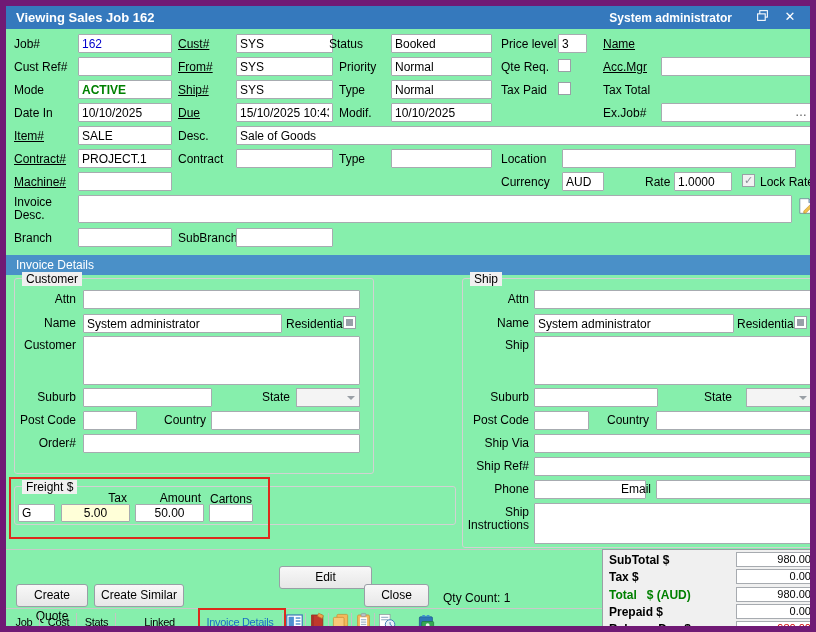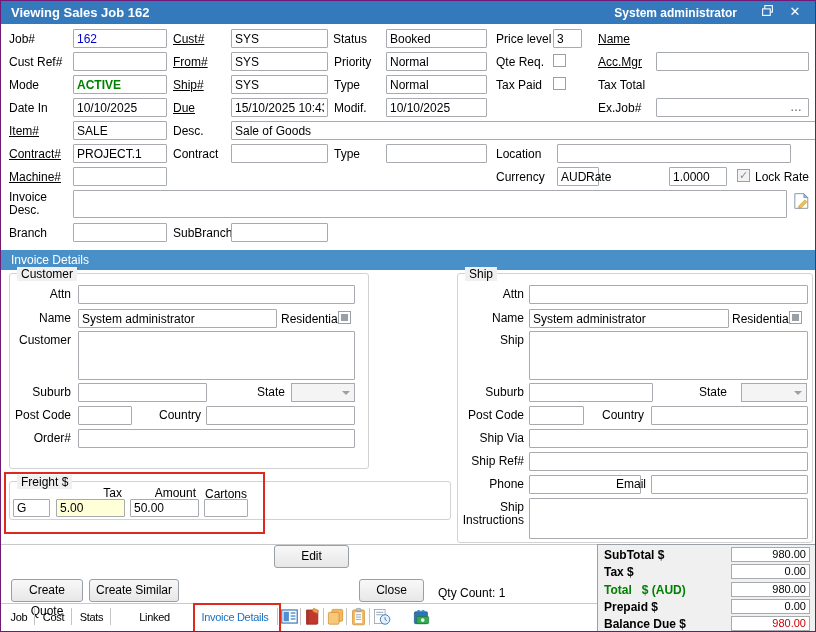--- a/index.html
+++ b/index.html
@@ -1,28 +1,28 @@
 <!DOCTYPE html>
 <html><head>
 <meta charset="utf-8">
 <style>
   html,body{margin:0;padding:0;background:#d8d8d8;font-family:"Liberation Sans",sans-serif;}
-  .win{position:relative;width:816px;height:632px;background:#ffffff;border:1px solid #701a75;box-sizing:border-box;overflow:hidden;padding-left:11px;}
+  .win{position:relative;width:816px;height:632px;background:#86efac;border:6px solid #701a75;box-sizing:border-box;overflow:hidden;padding-left:11px;}
   .titlebar{position:absolute;left:0;top:0;width:100%;height:23px;background:#3579bd;}
   .tb-title{position:absolute;left:10px;top:4px;font-size:13px;font-weight:bold;color:#fff;white-space:nowrap;}
   .tb-user{position:absolute;right:78px;top:5px;font-size:12px;font-weight:bold;color:#fff;white-space:nowrap;}
   .tb-btn{position:absolute;top:3px;width:16px;height:16px;color:#fff;text-align:center;font-size:12px;line-height:16px;cursor:default;}
   .tb-restore{right:40px;}
   .tb-close{right:12px;font-size:13px;}
   .lbl{position:absolute;font-size:12px;color:#000;white-space:nowrap;}
   .link{text-decoration:underline;}
   .rlbl{text-align:right;white-space:normal;line-height:13px;}
   .fld{position:absolute;height:19px;box-sizing:border-box;background:#fff;border:1px solid #a7abb0;border-radius:1px;font-family:"Liberation Sans",sans-serif;font-size:12px;padding:0 3px;color:#000;outline:none;}
   textarea.fld{resize:none;padding:2px 3px;}
-  .num{text-align:left;}
+  .num{text-align:center;}
   .bblue{color:#0000cc;font-weight:normal;}
   .bgreen{color:#008000;font-weight:bold;}
   .yellow{background:#ffffd8;}
   .chk{position:absolute;width:13px;height:13px;box-sizing:border-box;background:#fff;border:1px solid #9aa0a6;}
   .chk.dis{background:#f2f2f2;}
   .chk.filled::after{content:"";position:absolute;left:2px;top:2px;right:2px;bottom:2px;background:#98a0a8;}
   .chk .mark{display:block;color:#8a9098;font-size:11px;line-height:11px;text-align:center;}
   .dd{position:absolute;height:19px;box-sizing:border-box;background:#fff;border:1px solid #a7abb0;font-size:12px;line-height:17px;padding:0 18px 0 3px;}
   .dd.dis{background:#f4f4f4;}
   .dd .chev{position:absolute;right:4px;top:7px;width:0;height:0;border:4px solid transparent;border-top-color:#9aa0a6;}
@@ -96,42 +96,42 @@
   <input class="fld" style="left: 230px; top: 74px; width: 97px;" value="SYS">
   <span class="lbl link" style="left:172px;top:100px">Due</span>
   <input class="fld" style="left: 230px; top: 97px; width: 97px;" value="15/10/2025 10:43 A">
   <span class="lbl" style="left:172px;top:123px">Desc.</span>
   <input class="fld" style="left: 230px; top: 120px; width: 608px;" value="Sale of Goods">
   <span class="lbl" style="left:172px;top:146px">Contract</span>
   <input class="fld" style="left: 230px; top: 143px; width: 97px;" value="">
   <span class="lbl" style="left:172px;top:225px">SubBranch</span>
   <input class="fld" style="left: 230px; top: 222px; width: 97px;" value="">
 
-  <span class="lbl" style="left:332px;top:31px">Status</span>
+  <span class="lbl" style="left:323px;top:31px">Status</span>
   <input class="fld" style="left: 385px; top: 28px; width: 101px;" value="Booked">
   <span class="lbl" style="left:333px;top:54px">Priority</span>
   <input class="fld" style="left: 385px; top: 51px; width: 101px;" value="Normal">
   <span class="lbl" style="left:333px;top:77px">Type</span>
   <input class="fld" style="left: 385px; top: 74px; width: 101px;" value="Normal">
   <span class="lbl" style="left:333px;top:100px">Modif.</span>
   <input class="fld" style="left: 385px; top: 97px; width: 101px;" value="10/10/2025">
   <span class="lbl" style="left:333px;top:146px">Type</span>
   <input class="fld" style="left: 385px; top: 143px; width: 101px;" value="">
 
   <span class="lbl" style="left:495px;top:31px">Price level</span>
   <input class="fld" style="left: 552px; top: 28px; width: 29px;" value="3">
   <span class="lbl" style="left:495px;top:54px">Qte Req.</span>
   <span class="chk" style="left:552px;top:53px"></span>
   <span class="lbl" style="left:495px;top:77px">Tax Paid</span>
   <span class="chk" style="left:552px;top:76px"></span>
   <span class="lbl" style="left:495px;top:146px">Location</span>
   <input class="fld" style="left: 556px; top: 143px; width: 234px;" value="">
   <span class="lbl" style="left:495px;top:169px">Currency</span>
   <input class="fld" style="left: 556px; top: 166px; width: 42px;" value="AUD">
-  <span class="lbl" style="left:585px;top:169px">Rate</span>
+  <span class="lbl" style="left:639px;top:169px">Rate</span>
   <input class="fld" style="left: 668px; top: 166px; width: 58px;" value="1.0000">
   <span class="chk dis" style="left:736px;top:168px">
       <span class="mark">✓</span>
     </span>
   <span class="lbl" style="left:754px;top:169px">Lock Rate</span>
 
   <span class="lbl link" style="left:597px;top:31px">Name</span>
   <span class="lbl link" style="left:597px;top:54px">Acc.Mgr</span>
   <input class="fld" style="left: 655px; top: 51px; width: 153px;" value="">
   <span class="lbl" style="left:597px;top:77px">Tax Total</span>
@@ -204,21 +204,21 @@
   <span class="lbl rlbl" style="left:443px;top:477px;width:80px">Phone</span>
   <input class="fld" style="left: 528px; top: 474px; width: 112px;" value="">
   <span class="lbl rlbl" style="left:600px;top:477px;width:45px">Email</span>
   <input class="fld" style="left: 650px; top: 474px; width: 157px;" value="">
   <span class="lbl rlbl" style="left:455px;top:500px;width:68px">Ship Instructions</span>
   <textarea class="fld" style="left: 528px; top: 497px; width: 279px; height: 41px;"></textarea>
 
   <div class="hline" style="left:0;top:543px;width:596px"></div>
   <button class="btn" style="left:10px;top:578px;width:72px">Create Quote</button>
   <button class="btn" style="left:88px;top:578px;width:90px">Create Similar</button>
-  <button class="btn" style="left:273px;top:544px;width:75px">Edit</button>
+  <button class="btn" style="left:273px;top:560px;width:93px">Edit</button>
   <button class="btn" style="left:358px;top:578px;width:65px">Close</button>
   <span class="lbl" style="left:437px;top:585px">Qty Count: 1</span>
 
   <div class="hline" style="left:0;top:602px;width:596px"></div>
   <span class="tab" style="left:4px;width:28px">Job</span>
   <span class="tsep" style="left:33px"></span>
   <span class="tab" style="left:36px;width:33px">Cost</span>
   <span class="tsep" style="left:70px"></span>
   <span class="tab" style="left:73px;width:35px">Stats</span>
   <span class="tsep" style="left:109px"></span>

